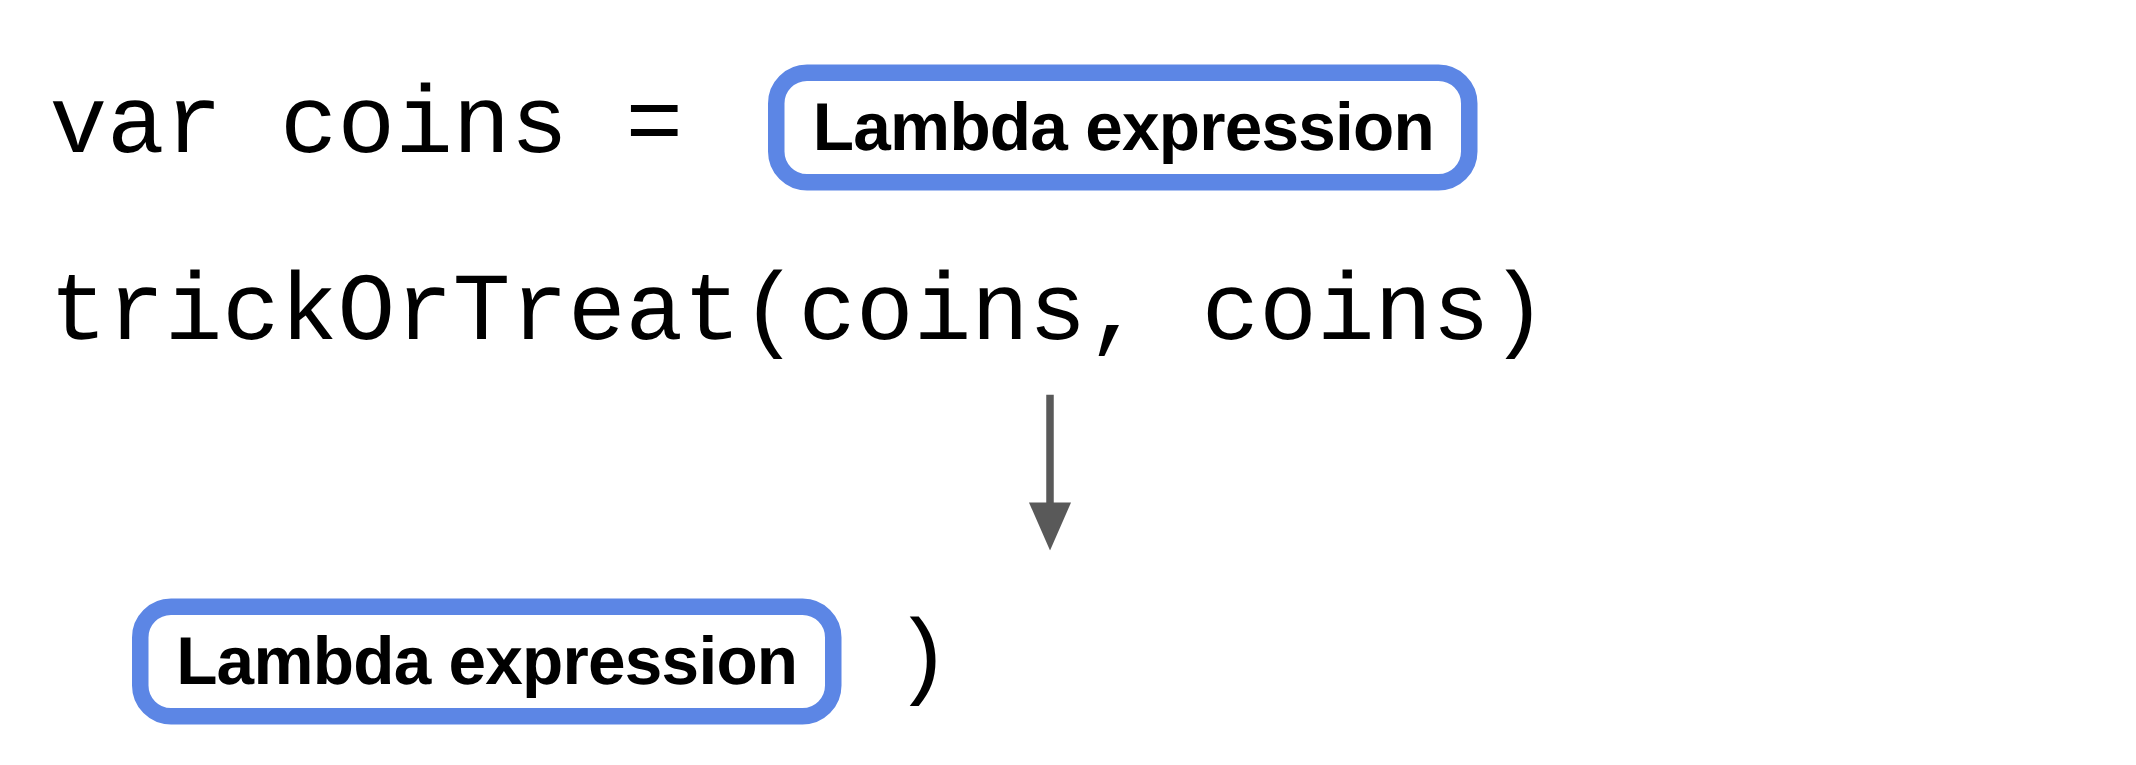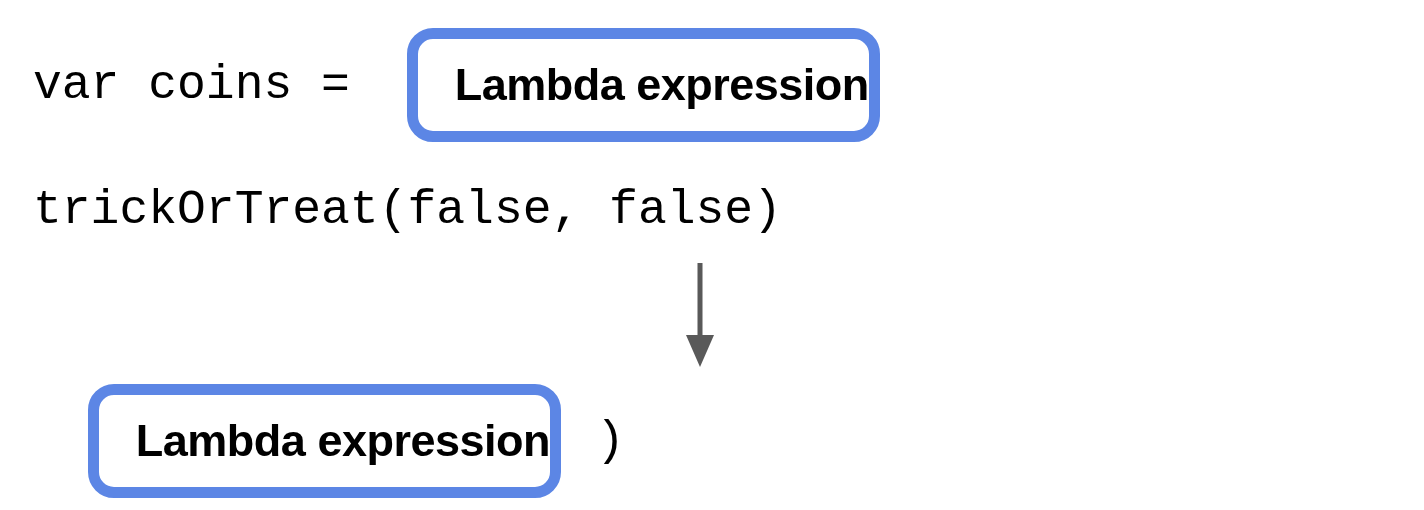--- a/index.html
+++ b/index.html
@@ -10,21 +10,21 @@
   .canvas {
     position: relative;
     width: 1424px;
     height: 510px;
     background: var(--background, #ffffff);
     overflow: hidden;
     font-family: "Liberation Sans", sans-serif;
   }
   .code {
     font-family: "Liberation Mono", "DejaVu Sans Mono", monospace;
-    font-size: 48px;
+    font-size: 64px;
     color: var(--code-text, #000000);
     white-space: pre;
     line-height: 1;
   }
   .row {
     position: absolute;
     display: flex;
     align-items: center;
   }
   .row-assignment {
@@ -38,27 +38,27 @@
     height: 80px;
   }
   .row-call-after {
     top: 393px;
     left: 33px;
     height: 96px;
   }
   .lambda-box {
     box-sizing: border-box;
     width: 473px;
-    height: 114px;
+    height: 84px;
     border: 11px solid var(--box-border, #5c86e5);
     border-radius: 26px;
     background: var(--box-fill, #ffffff);
     display: flex;
     align-items: center;
-    justify-content: flex-end;
+    justify-content: center;
     flex: 0 0 auto;
   }
   .lambda-label {
     font-family: "Liberation Sans", sans-serif;
     font-size: 45px;
     font-weight: bold;
     letter-spacing: -0.5px;
     color: var(--label-text, #000000);
     white-space: nowrap;
   }
@@ -79,21 +79,21 @@
 <div class="canvas">
 
   <div class="row row-assignment">
     <span class="code">var coins =</span>
     <div class="lambda-box gap-assign">
       <span class="lambda-label">Lambda expression</span>
     </div>
   </div>
 
   <div class="row row-call-before">
-    <span class="code">trickOrTreat(false, false)</span>
+    <span class="code">trickOrTreat(coins, coins)</span>
   </div>
 
   <div class="arrow-wrap">
     <svg width="30" height="104" viewBox="0 0 30 104" xmlns="http://www.w3.org/2000/svg">
       <rect x="12.5" y="0" width="5" height="76" fill="var(--arrow, #595959)"></rect>
       <polygon points="1,72 29,72 15,104" fill="var(--arrow, #595959)"></polygon>
     </svg>
   </div>
 
   <div class="row row-call-after">

